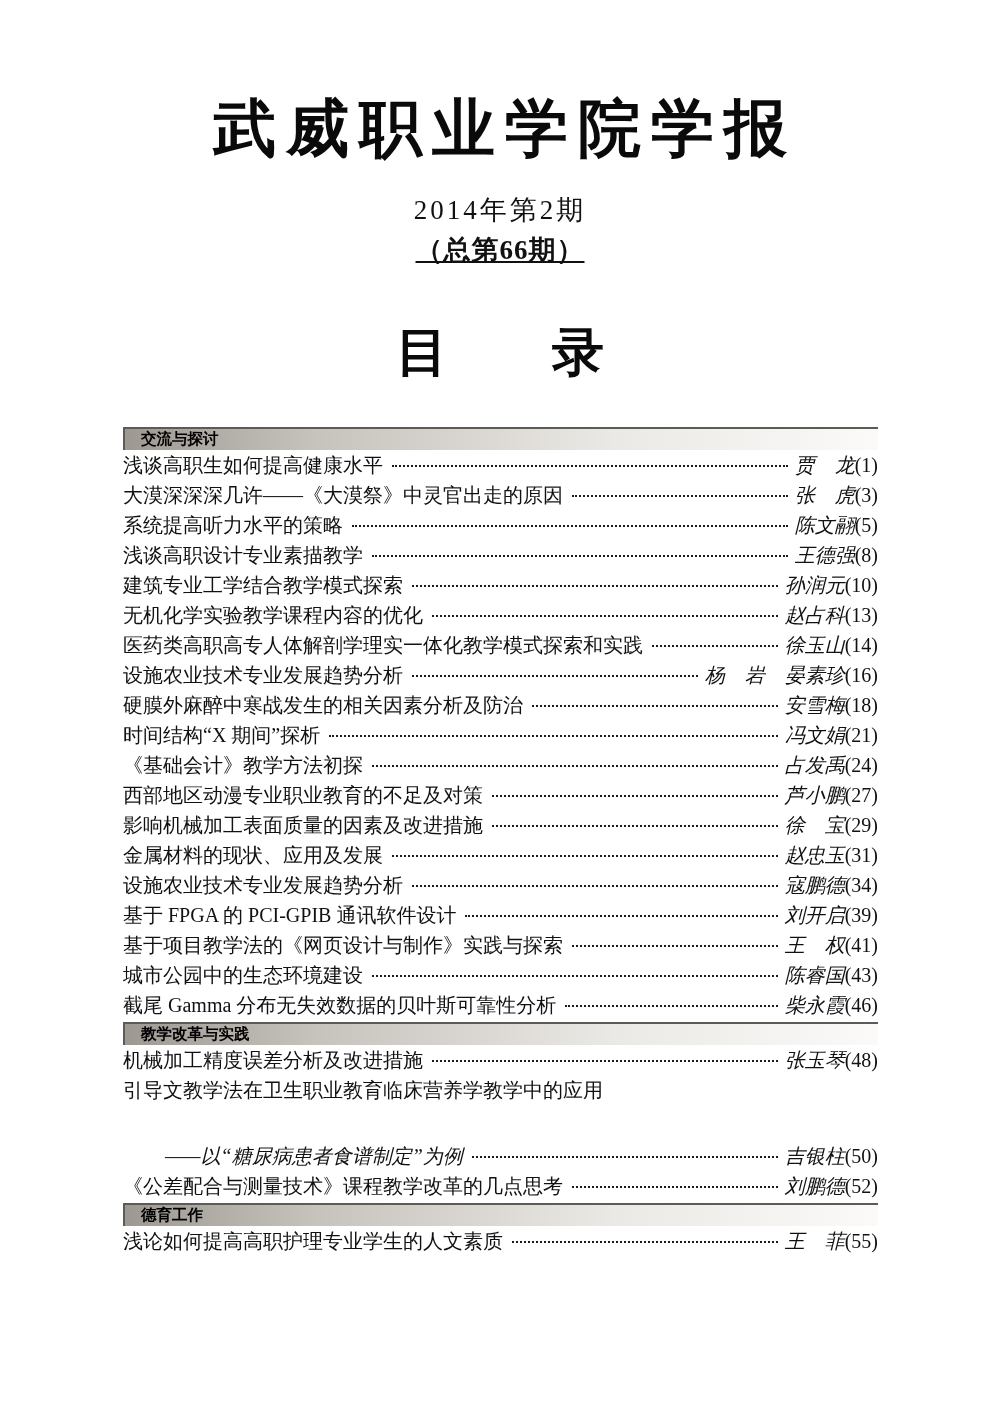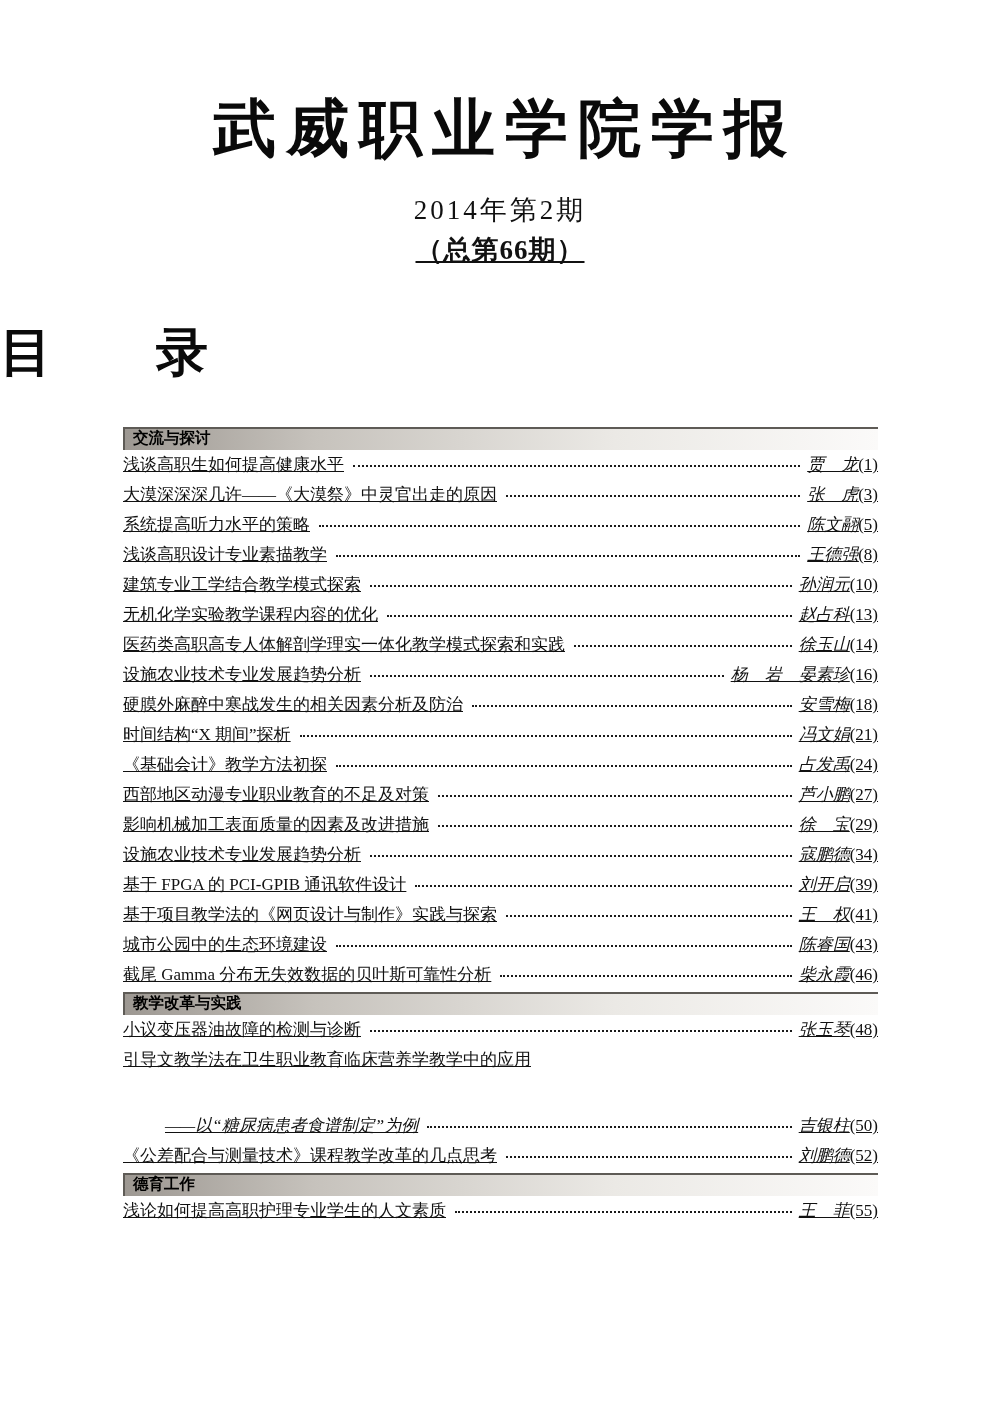--- a/index.html
+++ b/index.html
@@ -35,58 +35,57 @@
   .volume-line {
     margin-top: 4px;
     text-align: center;
     font-size: 27px;
     font-weight: bold;
     letter-spacing: 1px;
     text-decoration: underline;
   }
   .toc-heading {
     margin-top: 50px;
-    text-align: left;
+    text-align: center;
     font-size: 52px;
     font-weight: bold;
     color: #0a0a0a;
   }
   .toc {
     position: absolute;
     left: 123px;
     top: 427px;
     width: 755px;
   }
   .bar {
     box-sizing: border-box;
     height: 23px;
     line-height: 20px;
     margin-top: 2px;
-    padding-left: 8px;
+    padding-left: 16px;
     background: linear-gradient(to right,
       var(--bar-start, #9d9892) 0%,
       #c6c2bc 25%,
       #ebe9e5 65%,
       var(--bar-end, #fbfaf9) 100%);
     border-top: 2px solid #5e5b56;
     border-left: 2px solid #5e5b56;
-    font-family: Liberation Mono, monospace;
+    font-family: Liberation Sans, sans-serif;
     font-weight: bold;
     font-size: 15.5px;
     color: #000000;
   }
   .bar:first-child { margin-top: 0; }
   .row {
     display: flex;
     align-items: flex-start;
     height: 30px;
     line-height: 30px;
-    font-size: 17px;
+    font-size: 20px;
     white-space: nowrap;
-    text-decoration: underline;
   }
   .row .t { flex: 0 0 auto; }
   .row.indent { padding-left: 42px; margin-top: 36px; }
   .row.indent .t { font-style: italic; }
   .row .dots {
     flex: 1 1 auto;
     min-width: 12px;
     height: 15px;
     margin: 0 7px 0 9px;
     border-bottom: 2px dotted #1a1a1a;
@@ -176,20 +175,26 @@
         <span class="who">芦小鹏</span>
         <span class="pg">(27)</span>
       </div>
       <div class="row">
         <span class="t">影响机械加工表面质量的因素及改进措施</span>
         <span class="dots"></span>
         <span class="who">徐　宝</span>
         <span class="pg">(29)</span>
       </div>
       <div class="row">
+        <span class="t">金属材料的现状、应用及发展</span>
+        <span class="dots"></span>
+        <span class="who">赵忠玉</span>
+        <span class="pg">(31)</span>
+      </div>
+      <div class="row">
         <span class="t">设施农业技术专业发展趋势分析</span>
         <span class="dots"></span>
         <span class="who">寇鹏德</span>
         <span class="pg">(34)</span>
       </div>
       <div class="row">
         <span class="t">基于 FPGA 的 PCI-GPIB 通讯软件设计</span>
         <span class="dots"></span>
         <span class="who">刘开启</span>
         <span class="pg">(39)</span>
@@ -207,21 +212,21 @@
         <span class="pg">(43)</span>
       </div>
       <div class="row">
         <span class="t">截尾 Gamma 分布无失效数据的贝叶斯可靠性分析</span>
         <span class="dots"></span>
         <span class="who">柴永霞</span>
         <span class="pg">(46)</span>
       </div>
       <div class="bar">教学改革与实践</div>
       <div class="row">
-        <span class="t">小议变压器油故障的检测与诊断</span>
+        <span class="t">机械加工精度误差分析及改进措施</span>
         <span class="dots"></span>
         <span class="who">张玉琴</span>
         <span class="pg">(48)</span>
       </div>
       <div class="row">
         <span class="t">引导文教学法在卫生职业教育临床营养学教学中的应用</span>
       </div>
       <div class="row indent">
         <span class="t">——以“糖尿病患者食谱制定”为例</span>
         <span class="dots"></span>

